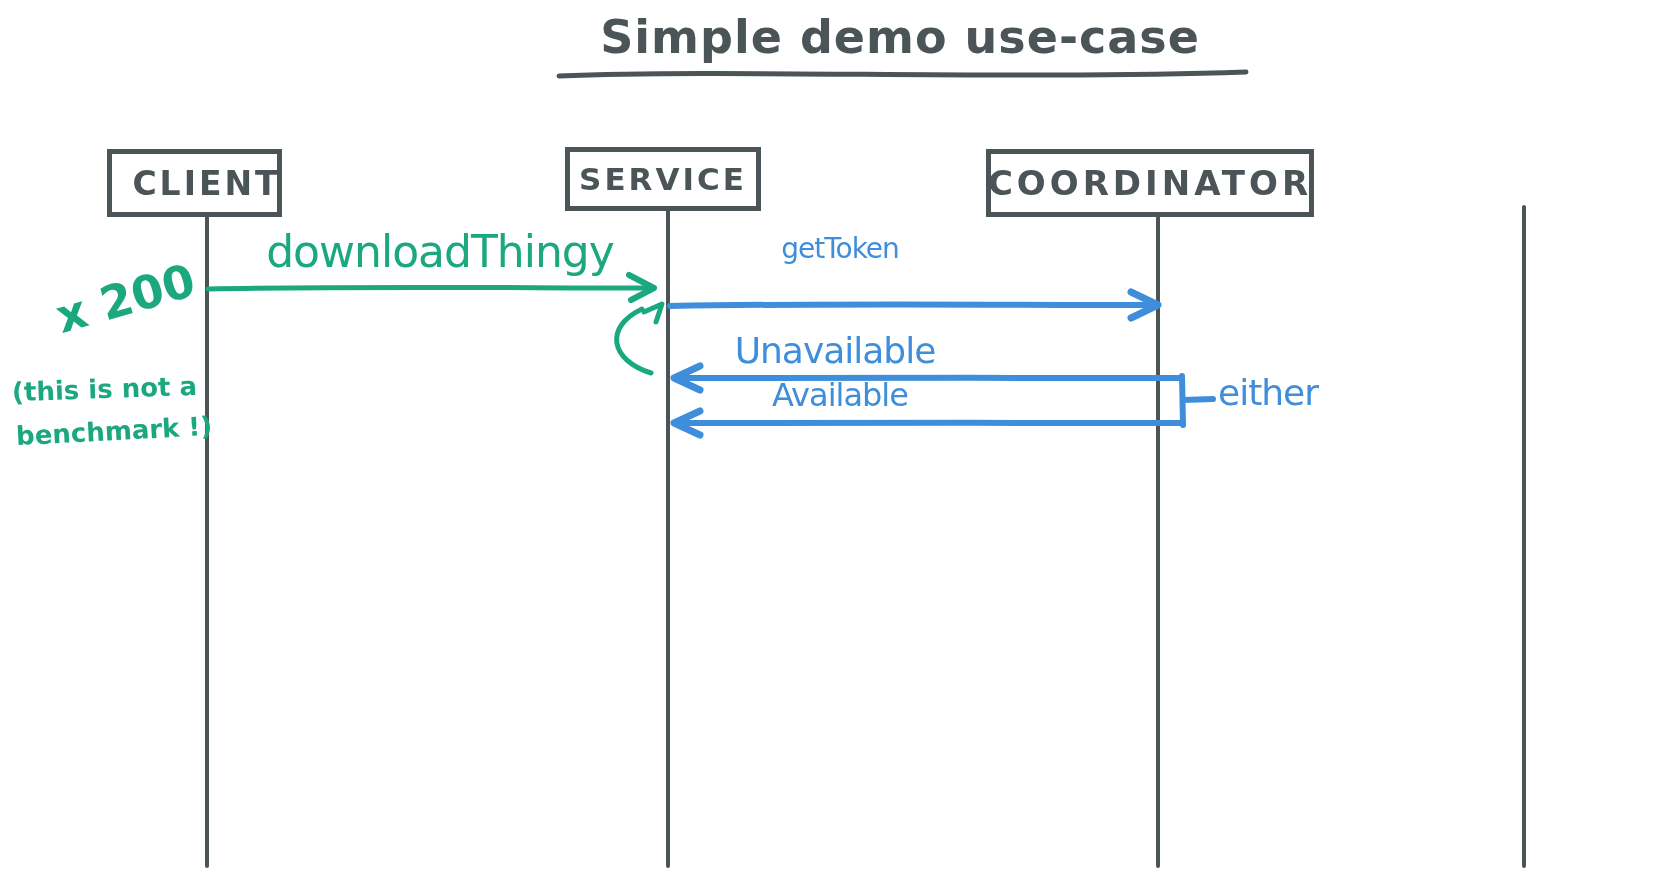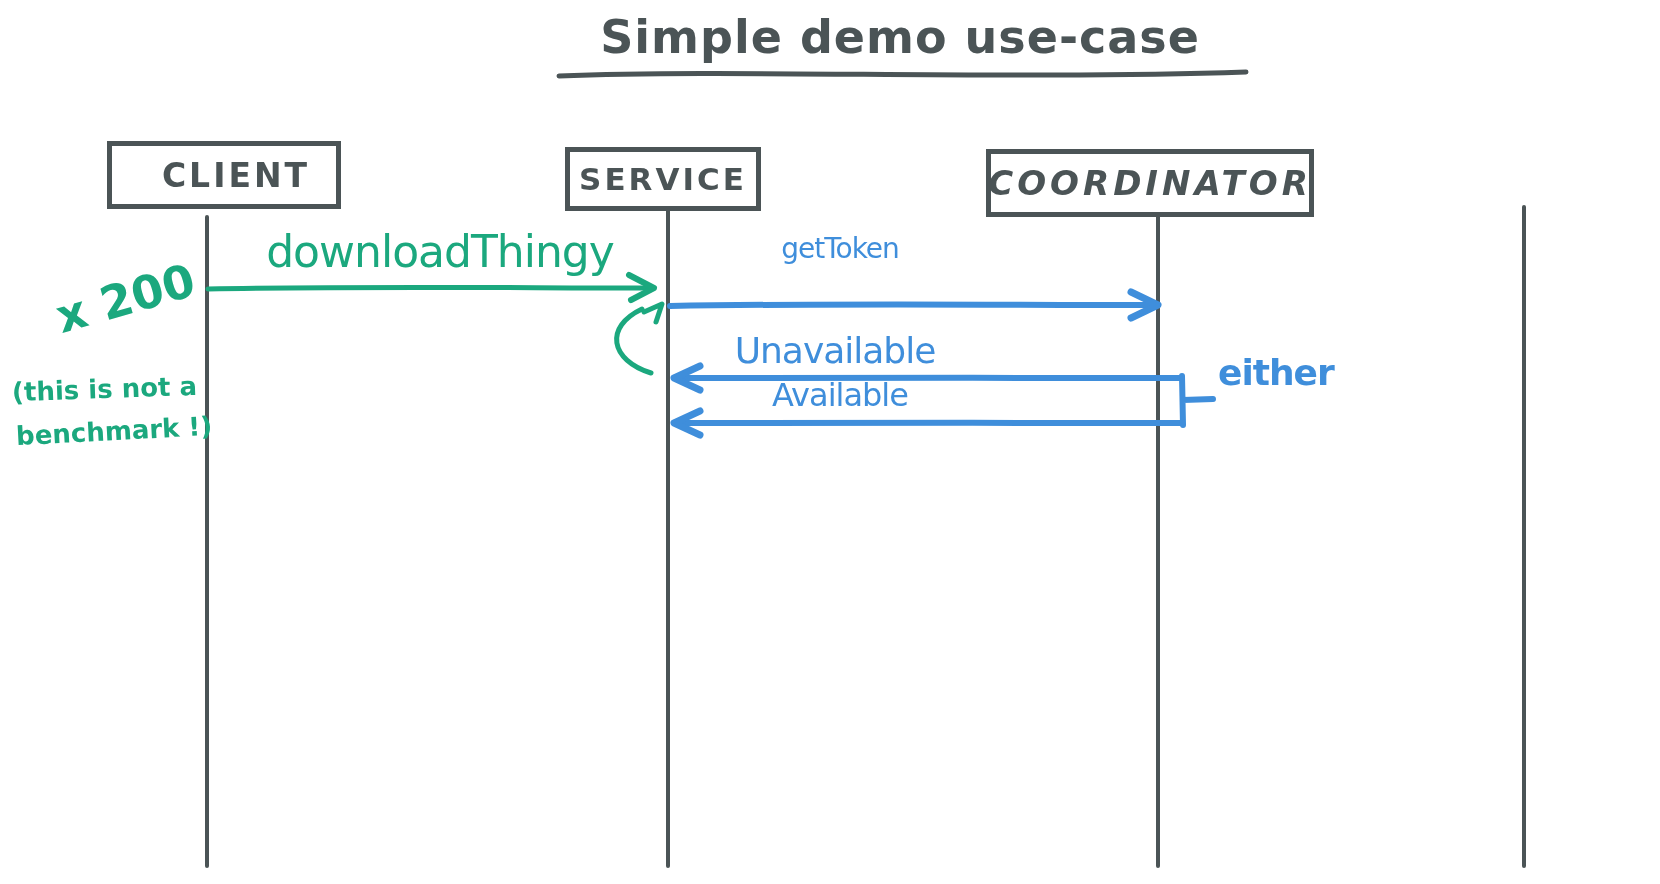--- a/index.html
+++ b/index.html
@@ -18,21 +18,21 @@
   .actor-box{
     box-sizing:border-box;height:68px;border:5px solid #4b5456;background:#ffffff;
     display:flex;align-items:center;justify-content:center;
     font-size:33px;font-weight:bold;color:#4b5456;letter-spacing:3px;
   }
   .msg-label{text-align:center;font-weight:normal;white-space:nowrap;}
   .lbl-download{left:250px;top:226px;width:380px;font-size:44px;letter-spacing:-1px;}
   .lbl-gettoken{left:700px;top:232px;width:280px;font-size:28px;letter-spacing:-1px;}
   .lbl-unavailable{left:715px;top:330px;width:240px;font-size:36px;letter-spacing:-1px;}
   .lbl-available{left:720px;top:376px;width:240px;font-size:32px;letter-spacing:-1px;}
-  .lbl-either{left:1218px;top:352px;font-size:36px;font-weight:bold;letter-spacing:-1px;}
+  .lbl-either{left:1218px;top:372px;font-size:36px;font-weight:normal;letter-spacing:-1px;}
   .lbl-x200{left:50px;top:292px;font-size:46px;font-weight:bold;transform:rotate(-16deg);transform-origin:left top;}
   .lbl-note1{left:12px;top:374px;font-size:26px;font-weight:bold;transform:rotate(-2deg);white-space:nowrap;}
   .lbl-note2{left:16px;top:416px;font-size:26px;font-weight:bold;transform:rotate(-3deg);white-space:nowrap;}
   .retry-note{left:505px;top:336px;width:110px;text-align:center;font-size:28px;font-weight:bold;line-height:32px;}
   svg.overlay{position:absolute;left:0;top:0;}
 </style>
 </head>
 <body>
 
 <div class="stage">
@@ -59,27 +59,27 @@
     <path d="M700,411 L674,423 L700,435" stroke="#3f8edb" stroke-width="7" fill="none" stroke-linecap="round" stroke-linejoin="round"></path>
 
     <path d="M1182,376 L1183,425 M1183,400 L1213,399" stroke="#3f8edb" stroke-width="6" fill="none" stroke-linecap="round"></path>
 
     <path d="M651,373 C 610,360 604,327 642,309" stroke="#1ba87e" stroke-width="5" fill="none" stroke-linecap="round"></path>
     <path d="M644,312 L662,304 L656,322" stroke="#1ba87e" stroke-width="5" fill="none" stroke-linecap="round" stroke-linejoin="round"></path>
   </svg>
 
   <div class="abs title">Simple demo use-case</div>
 
-  <div class="abs actor-box" style="left:107px;top:141px;width:234px;padding-left:24px;">
+  <div class="abs actor-box" style="left:107px;top:149px;width:175px;padding-left:24px;">
     <span>CLIENT</span>
   </div>
   <div class="abs actor-box" style="left:565px;top:147px;width:196px;height:64px;font-size:31px;">
     <span>SERVICE</span>
   </div>
-  <div class="abs actor-box" style="left:986px;top:149px;width:328px;font-size:34px;letter-spacing:4px;font-style:italic;">
+  <div class="abs actor-box" style="left:986px;top:149px;width:328px;font-size:34px;letter-spacing:4px;">
     <span>COORDINATOR</span>
   </div>
 
   <div class="abs msg-label green lbl-download">downloadThingy</div>
   <div class="abs msg-label blue lbl-gettoken">getToken</div>
   <div class="abs msg-label blue lbl-unavailable">Unavailable</div>
   <div class="abs msg-label blue lbl-available">Available</div>
 
   <div class="abs green lbl-x200">x 200</div>
   <div class="abs green lbl-note1">(this is not a</div>

